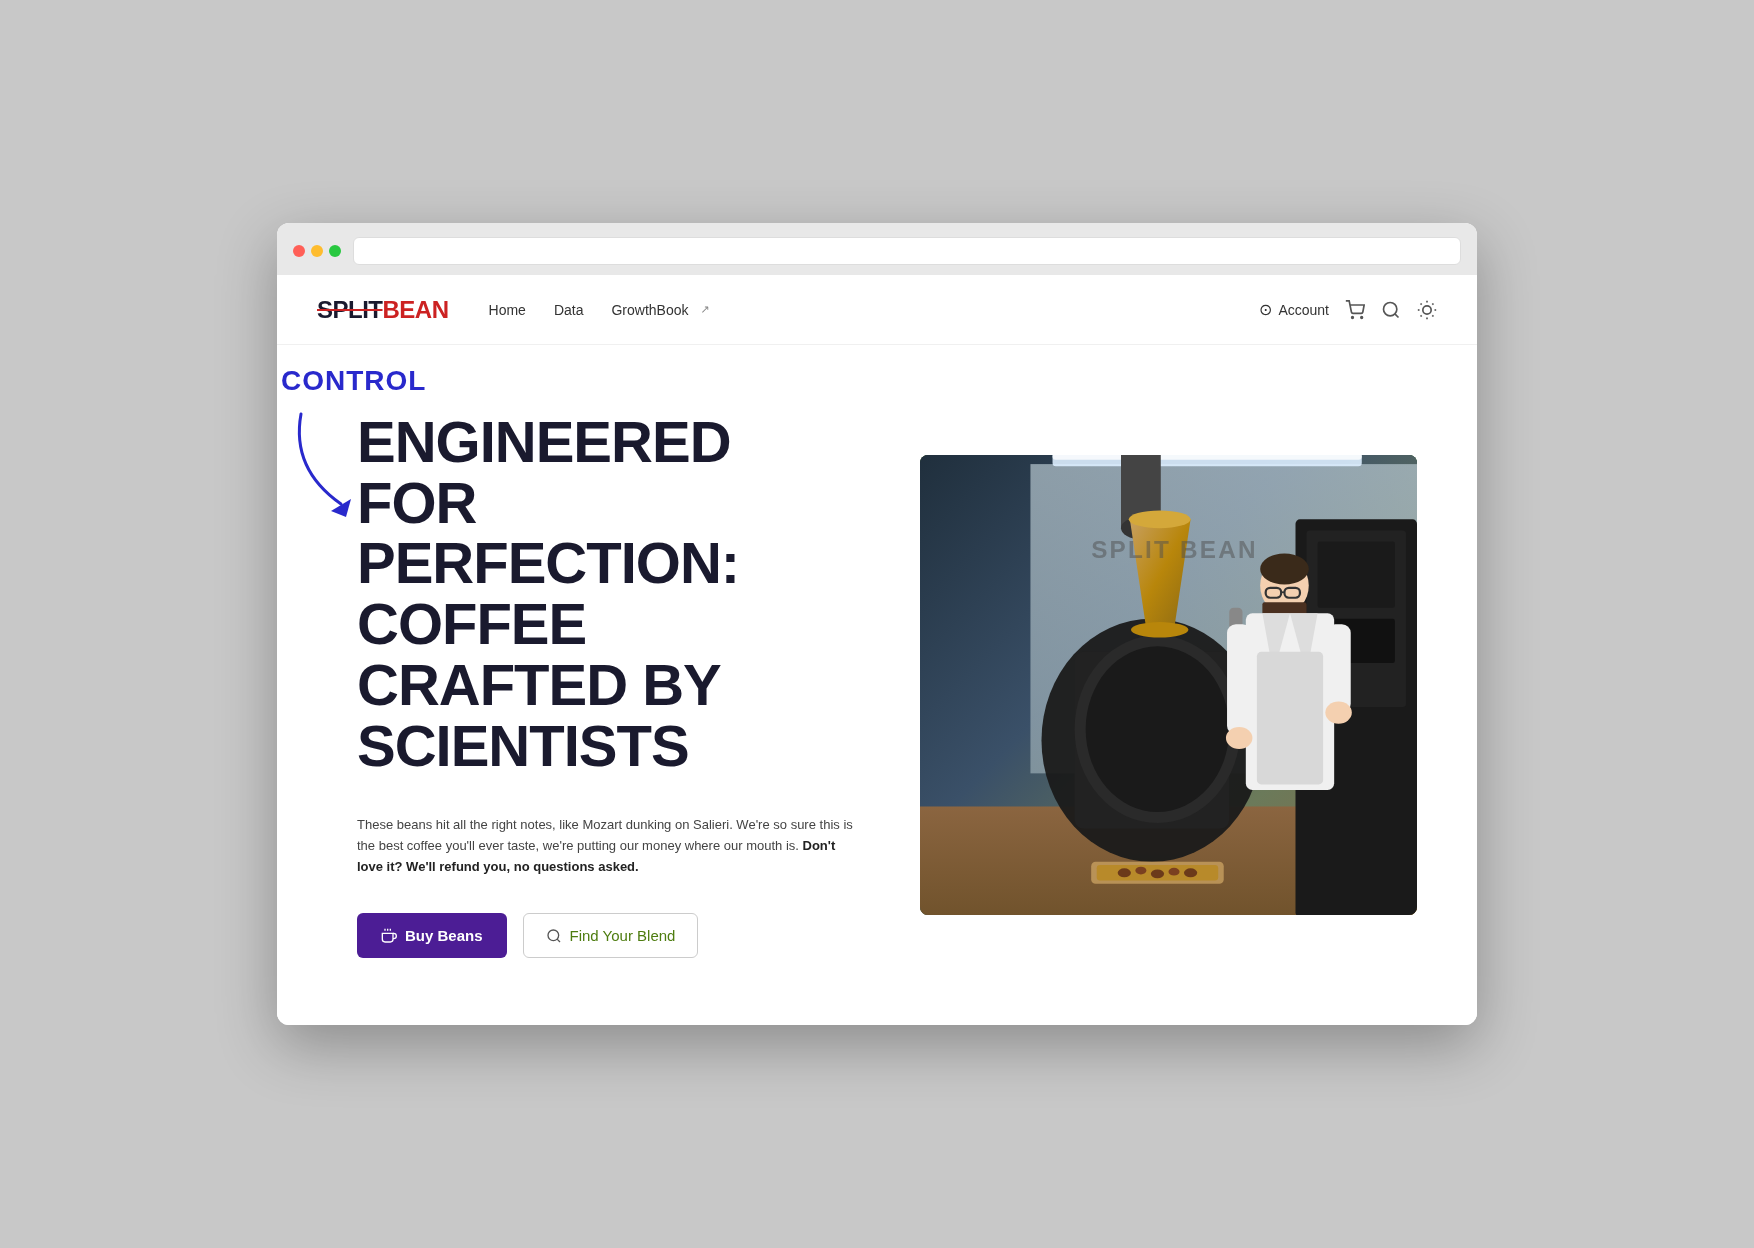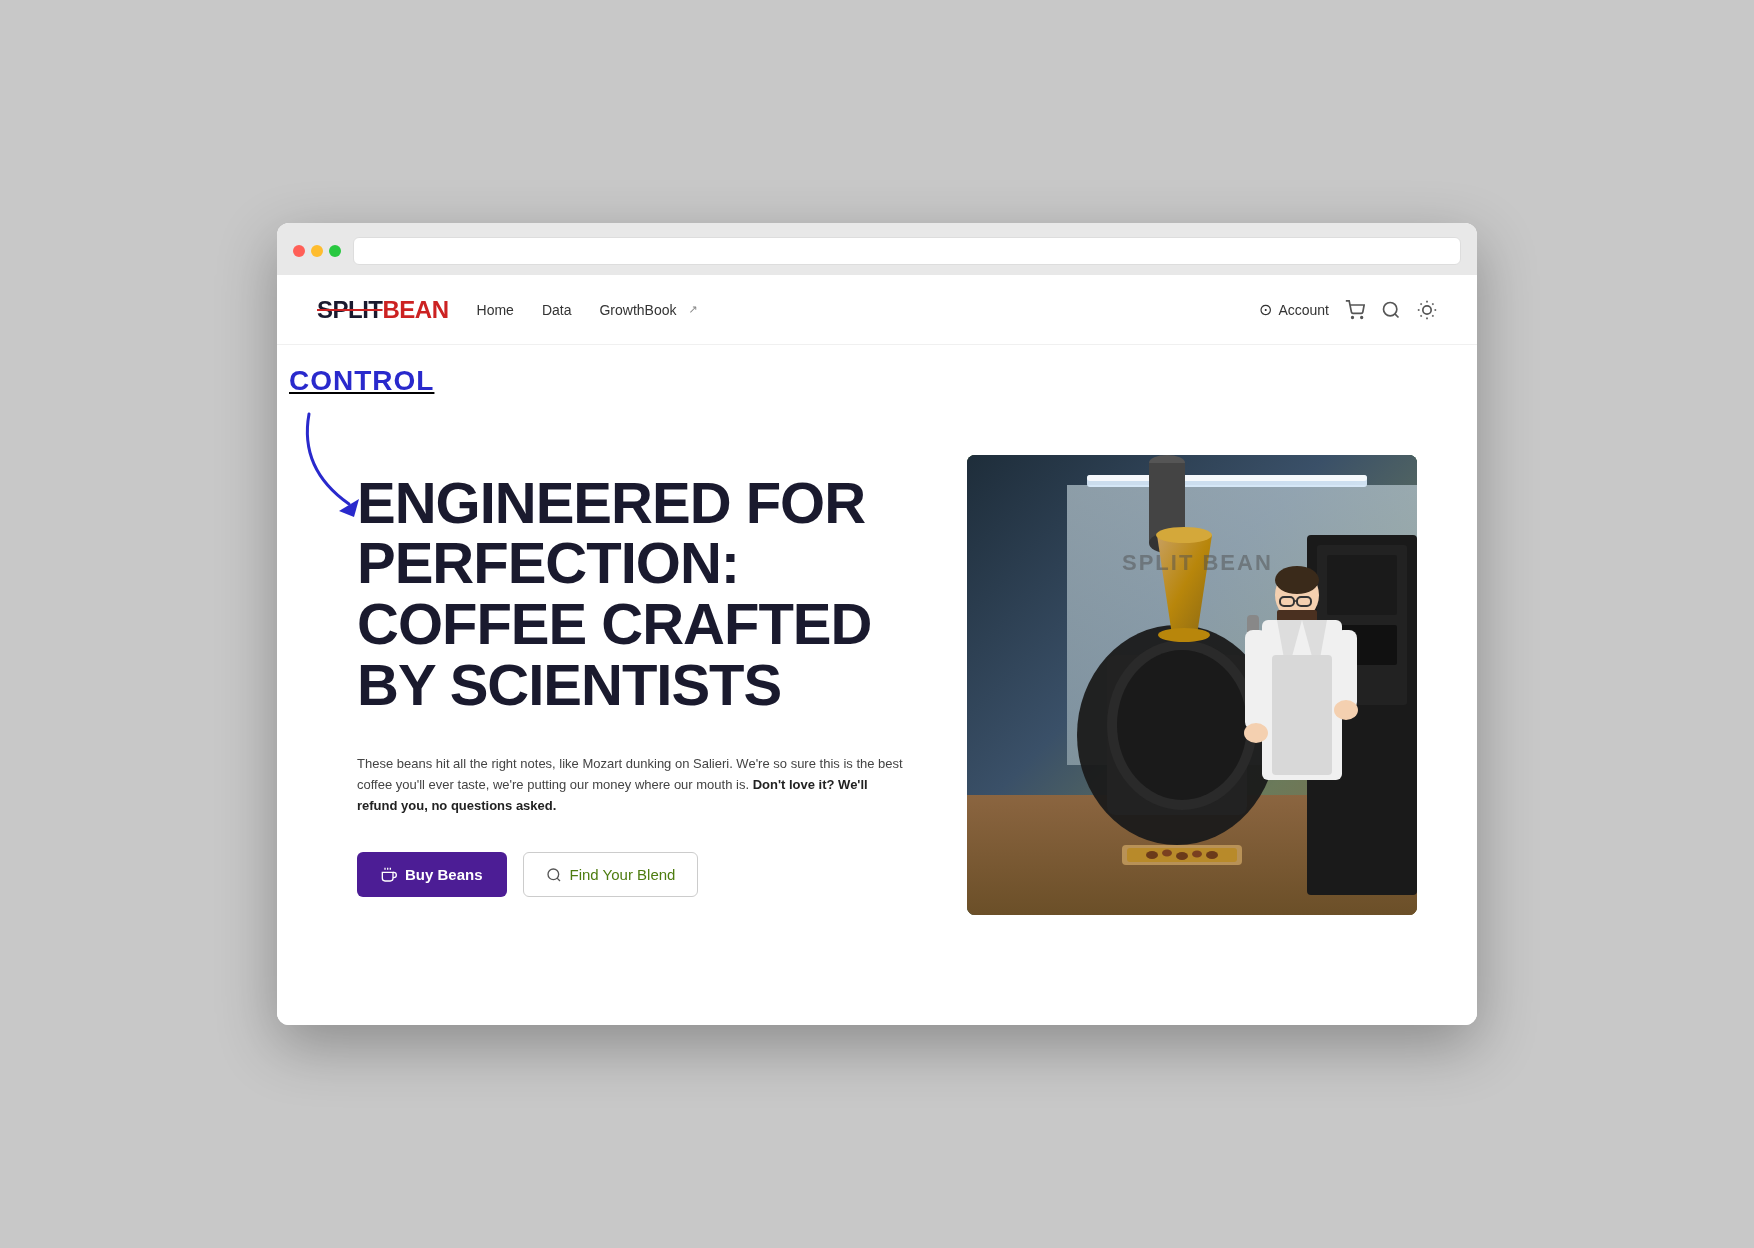--- a/index.html
+++ b/index.html
@@ -59,21 +59,21 @@
     
     .nav {
       display: flex;
       align-items: center;
       padding: 0 40px;
       height: 70px;
       border-bottom: 1px solid #f0f0f0;
     }
 
     .logo {
-      margin-right: 28px;
+      margin-right: 40px;
     }
 
     .logo-text {
       font-size: 24px;
       font-weight: 900;
       letter-spacing: -0.5px;
     }
 
     .logo-split {
       color: #1a1a2e;
@@ -199,21 +199,21 @@
       border-radius: 6px;
       font-size: 15px;
       font-weight: 500;
       cursor: pointer;
       display: flex;
       align-items: center;
       gap: 8px;
     }
 
     .hero-image {
-      width: 450px;
+      width: 497px;
       height: 460px;
       border-radius: 8px;
       overflow: hidden;
       flex-shrink: 0;
       background: #4d7c0f;
       position: relative;
     }
 
     
     .hero-image-inner {
@@ -223,23 +223,22 @@
         linear-gradient(160deg, #1e2d3a 0%, #2e4a5a 30%, #3a5068 50%, #8b7355 70%, #6b4f2a 100%);
       position: relative;
       display: flex;
       align-items: center;
       justify-content: center;
     }
 
     
     .control-annotation {
       position: absolute;
-      left: 12px;
+      left: 4px;
       top: 20px;
-      text-decoration: underline;
     }
 
     .control-label {
       font-size: 28px;
       font-weight: 800;
       color: #2929cc;
       letter-spacing: 1px;
       margin-bottom: 8px;
     }
 

